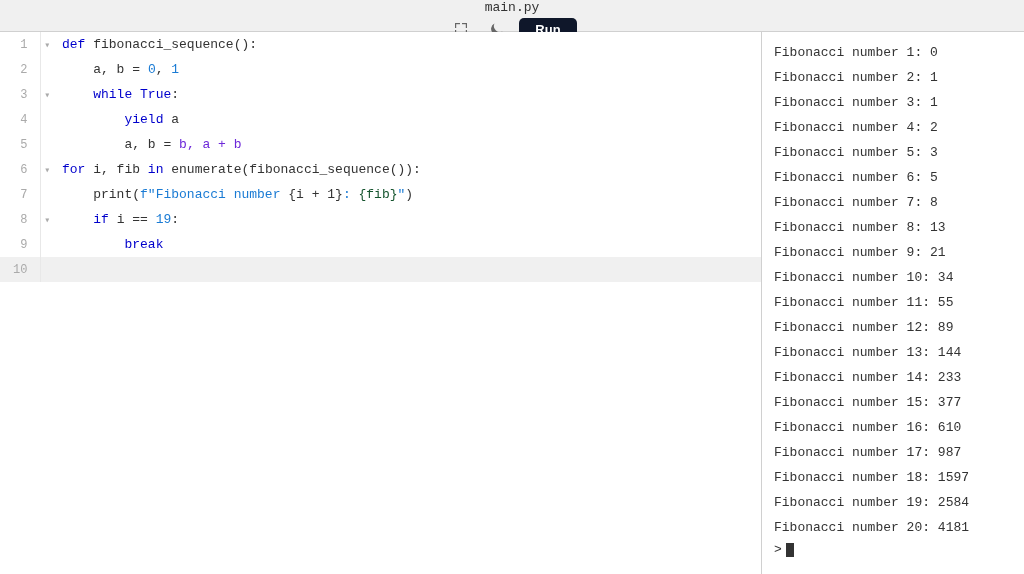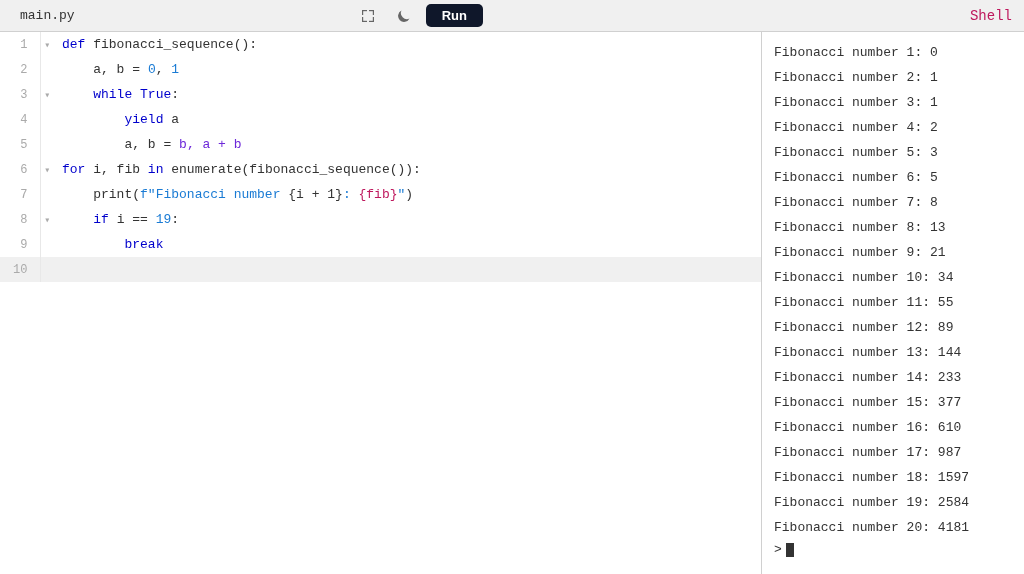--- a/index.html
+++ b/index.html
@@ -14,20 +14,21 @@
 
     
     .top-bar {
       display: flex;
       align-items: center;
       justify-content: space-between;
       background: #f0f0f0;
       border-bottom: 1px solid #d0d0d0;
       height: 32px;
       padding: 0 12px;
+      flex-direction: column;
     }
     .top-bar-left {
       display: flex;
       align-items: center;
     }
     .file-tab {
       font-size: 13px;
       color: #333;
       padding: 0 8px;
     }
@@ -213,21 +214,21 @@
             <td class="line-code">        <span style="color:#333">a, b</span> <span style="color:#333">=</span> <span style="color:#6d28d9">b, a + b</span></td>
           </tr>
           <tr>
             <td class="line-num">6</td>
             <td class="line-arrow">▾</td>
             <td class="line-code"><span class="kw">for</span> <span style="color:#333">i, fib</span> <span class="kw">in</span> <span style="color:#333">enumerate(fibonacci_sequence()):</span></td>
           </tr>
           <tr>
             <td class="line-num">7</td>
             <td class="line-arrow"></td>
-            <td class="line-code">    <span style="color:#333">print(</span><span style="color:#1a7bd4">f"Fibonacci number </span><span style="color:#333">{i + 1}</span><span style="color:#1a7bd4">: </span><span style="color:#be185d">{fib}</span><span style="color:#1a7bd4">"</span><span style="color:#333">)</span></td>
+            <td class="line-code">    <span style="color:#333">print(</span><span style="color:#1a7bd4">f"Fibonacci number </span><span style="color:#333">{i + 1}</span><span style="color:#1a7bd4">: </span><span style="color:#14532d">{fib}</span><span style="color:#1a7bd4">"</span><span style="color:#333">)</span></td>
           </tr>
           <tr>
             <td class="line-num">8</td>
             <td class="line-arrow">▾</td>
             <td class="line-code">    <span class="kw">if</span> <span style="color:#333">i == </span><span class="num">19</span>:</td>
           </tr>
           <tr>
             <td class="line-num">9</td>
             <td class="line-arrow"></td>
             <td class="line-code">        <span class="kw">break</span></td>

